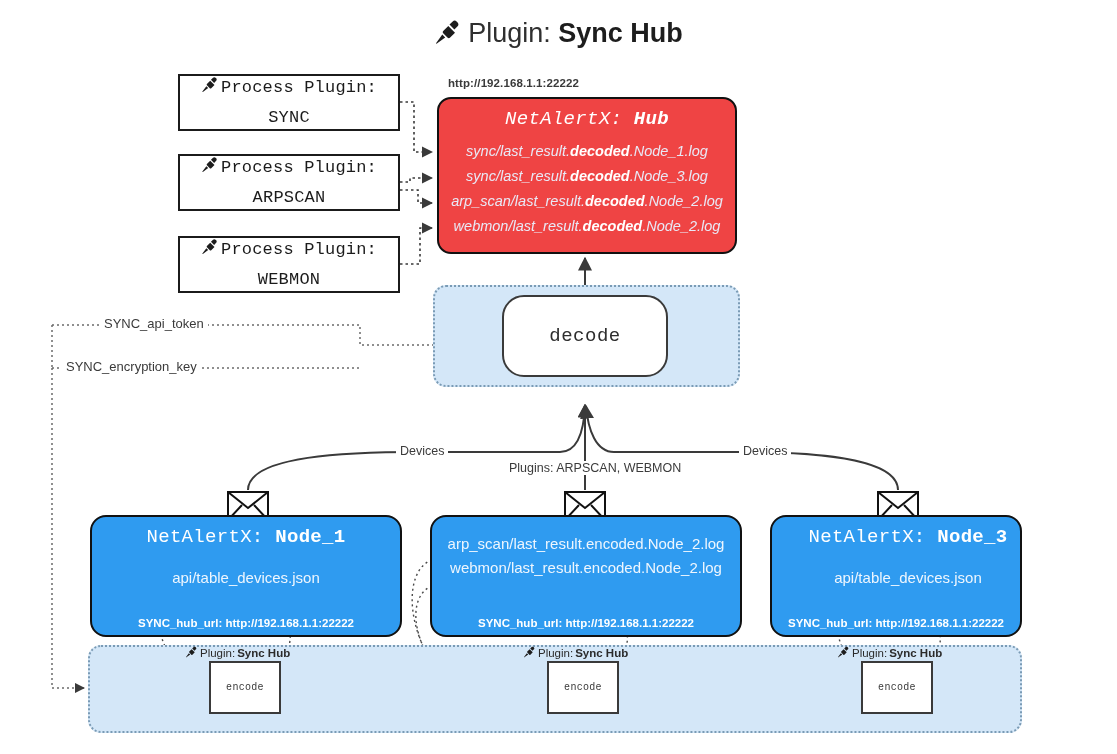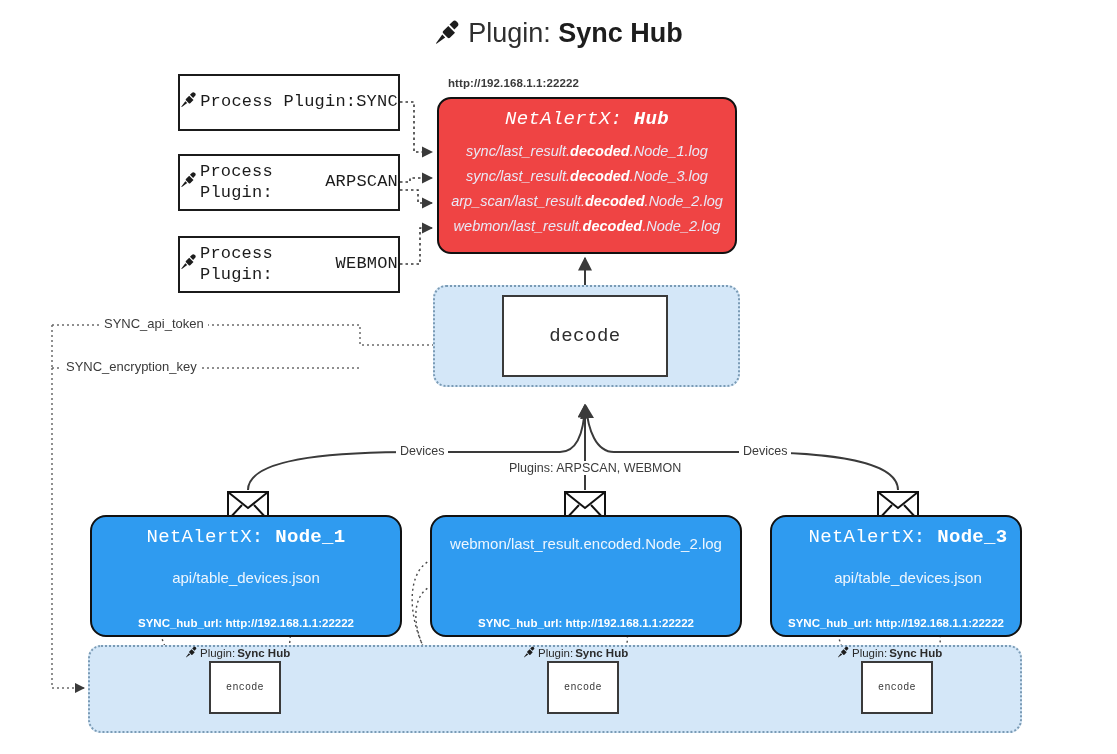--- a/index.html
+++ b/index.html
@@ -17,21 +17,21 @@
   #page-title{
     position:absolute;left:0;top:18px;width:1117px;text-align:center;
     font-size:27px;color:#2f2f2f;white-space:nowrap;
   }
   #page-title .plug{display:inline-block;vertical-align:-3px;margin-right:6px;}
   #page-title .strong{font-weight:bold;color:#1d1d1d;}
 
   
   .proc-box{
     width:222px;height:57px;border:2px solid #1b1b1b;background:#ffffff;
-    display:flex;flex-direction:row;align-items:center;justify-content:center;
+    display:flex;flex-direction:column;align-items:center;justify-content:space-between;
     font-family:"Liberation Mono","DejaVu Sans Mono",monospace;
     font-size:17px;color:#1b1b1b;line-height:1.22;letter-spacing:.2px;
   }
   .proc-box .l1{display:flex;align-items:center;gap:2px;}
   .proc-box .l2{}
 
   
   #hub-url{
     position:absolute;left:448px;top:77px;width:290px;
     font-size:11.5px;font-weight:bold;color:#3a3a3a;letter-spacing:.1px;
@@ -60,21 +60,21 @@
   #decode-container{left:433px;top:285px;width:307px;height:102px;}
   #bottom-container{left:88px;top:645px;width:934px;height:88px;}
 
   .white-box{
     background:#ffffff;border:2px solid #3a3a3a;
     display:flex;align-items:center;justify-content:center;
   }
   #decode-box{
     left:502px;top:295px;width:166px;height:82px;
     font-family:"Liberation Mono","DejaVu Sans Mono",monospace;
-    font-size:19px;color:#2e2e2e;letter-spacing:.5px;
+    font-size:19px;color:#2e2e2e;letter-spacing:.5px;border-radius:22px;
   }
   .encode-box{
     width:72px;height:53px;
     font-family:"Liberation Mono","DejaVu Sans Mono",monospace;
     font-size:10px;color:#3a3a3a;letter-spacing:.3px;
   }
   .encode-cap{
     position:absolute;font-size:11.5px;color:#2b2b2b;white-space:nowrap;
     display:flex;align-items:center;gap:2px;
   }
@@ -285,20 +285,21 @@
 
   <div class="node-box" id="node-1">
     <div class="node-title">
       <span>NetAlertX:</span> <b>Node_1</b>
     </div>
     <div class="node-line">api/table_devices.json</div>
     <div class="node-foot">SYNC_hub_url: http://192.168.1.1:22222</div>
   </div>
 
   <div class="node-box" id="node-2">
+    <div class="node-line">arp_scan/last_result.encoded.Node_2.log</div>
     <div class="node-line">webmon/last_result.encoded.Node_2.log</div>
     <div class="node-foot">SYNC_hub_url: http://192.168.1.1:22222</div>
   </div>
 
   <div class="node-box" id="node-3">
     <div class="node-title">
       <span>NetAlertX:</span> <b>Node_3</b>
     </div>
     <div class="node-line">api/table_devices.json</div>
     <div class="node-foot">SYNC_hub_url: http://192.168.1.1:22222</div>

